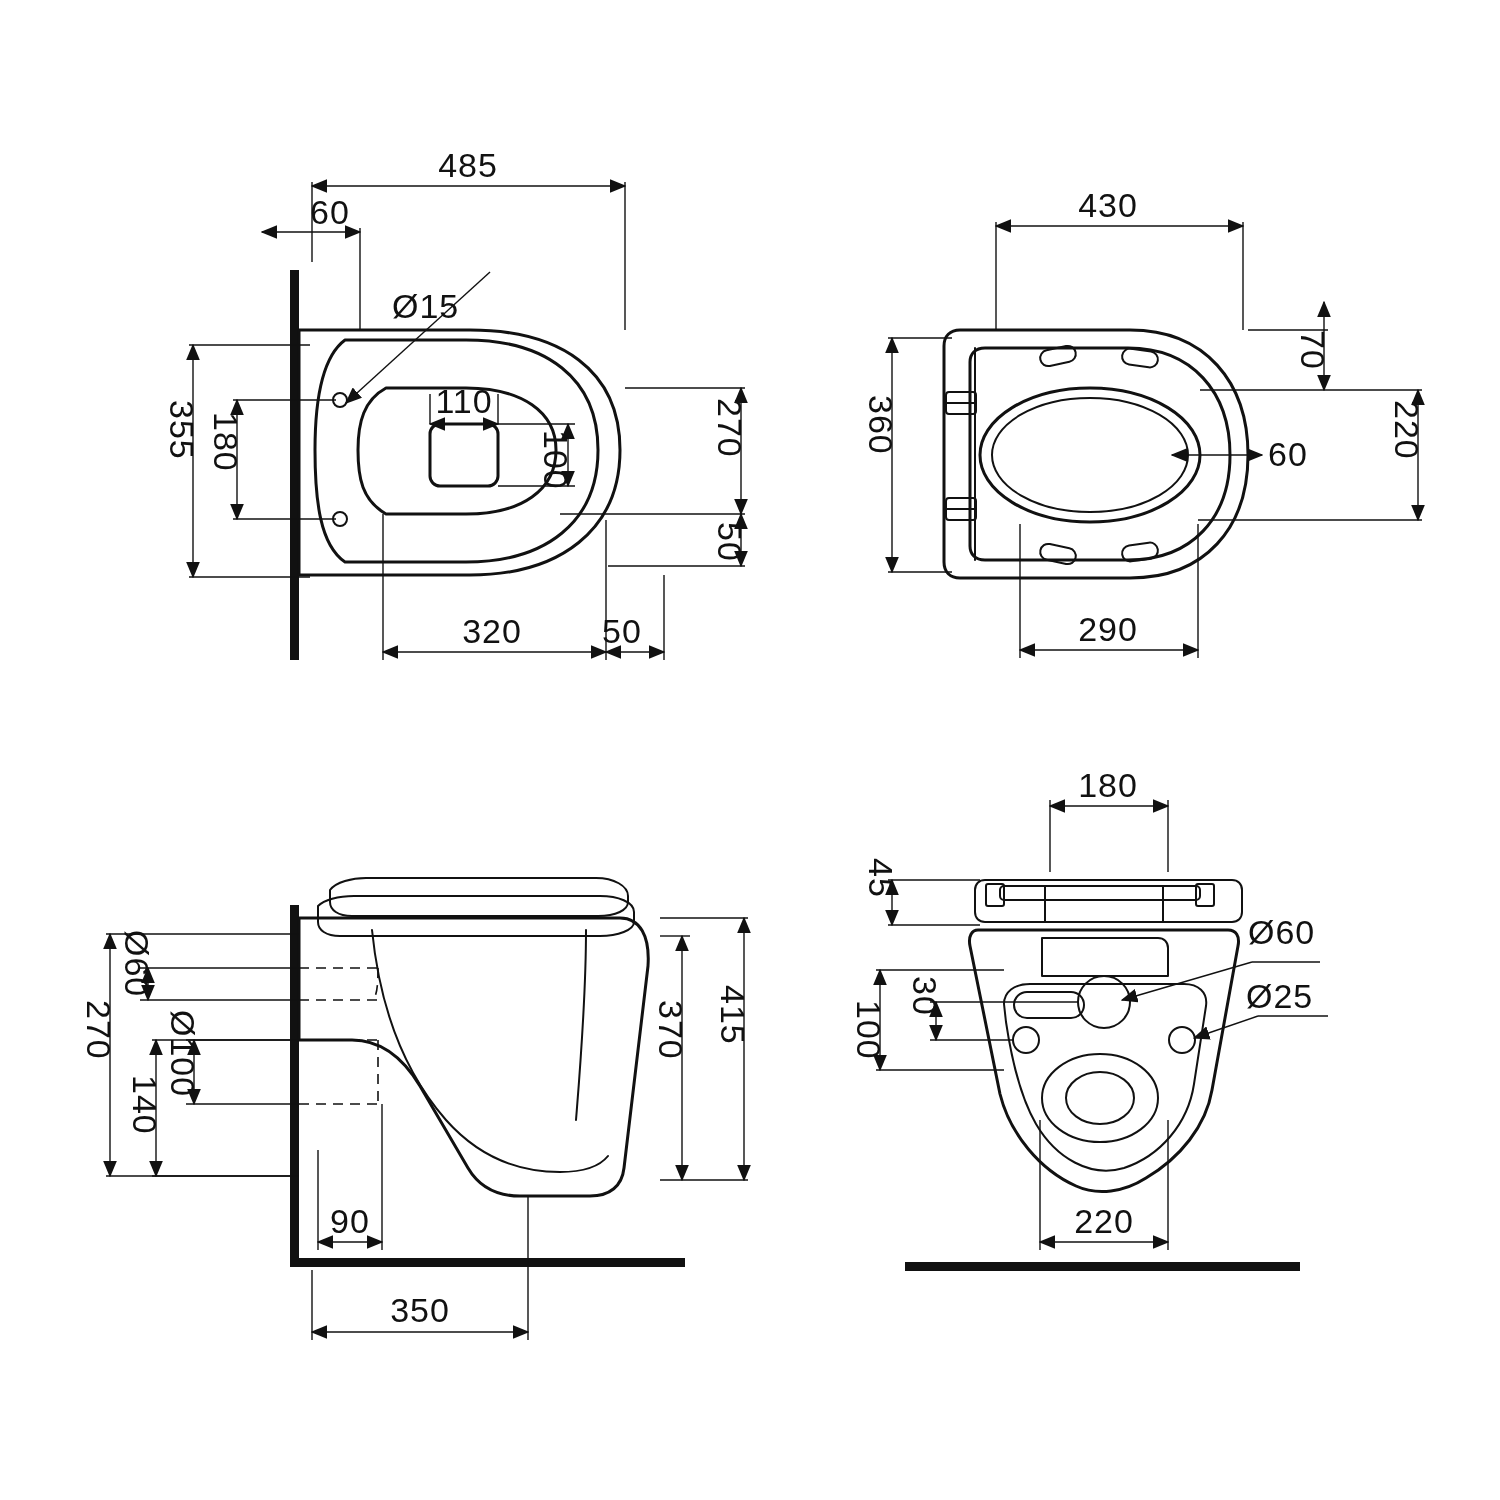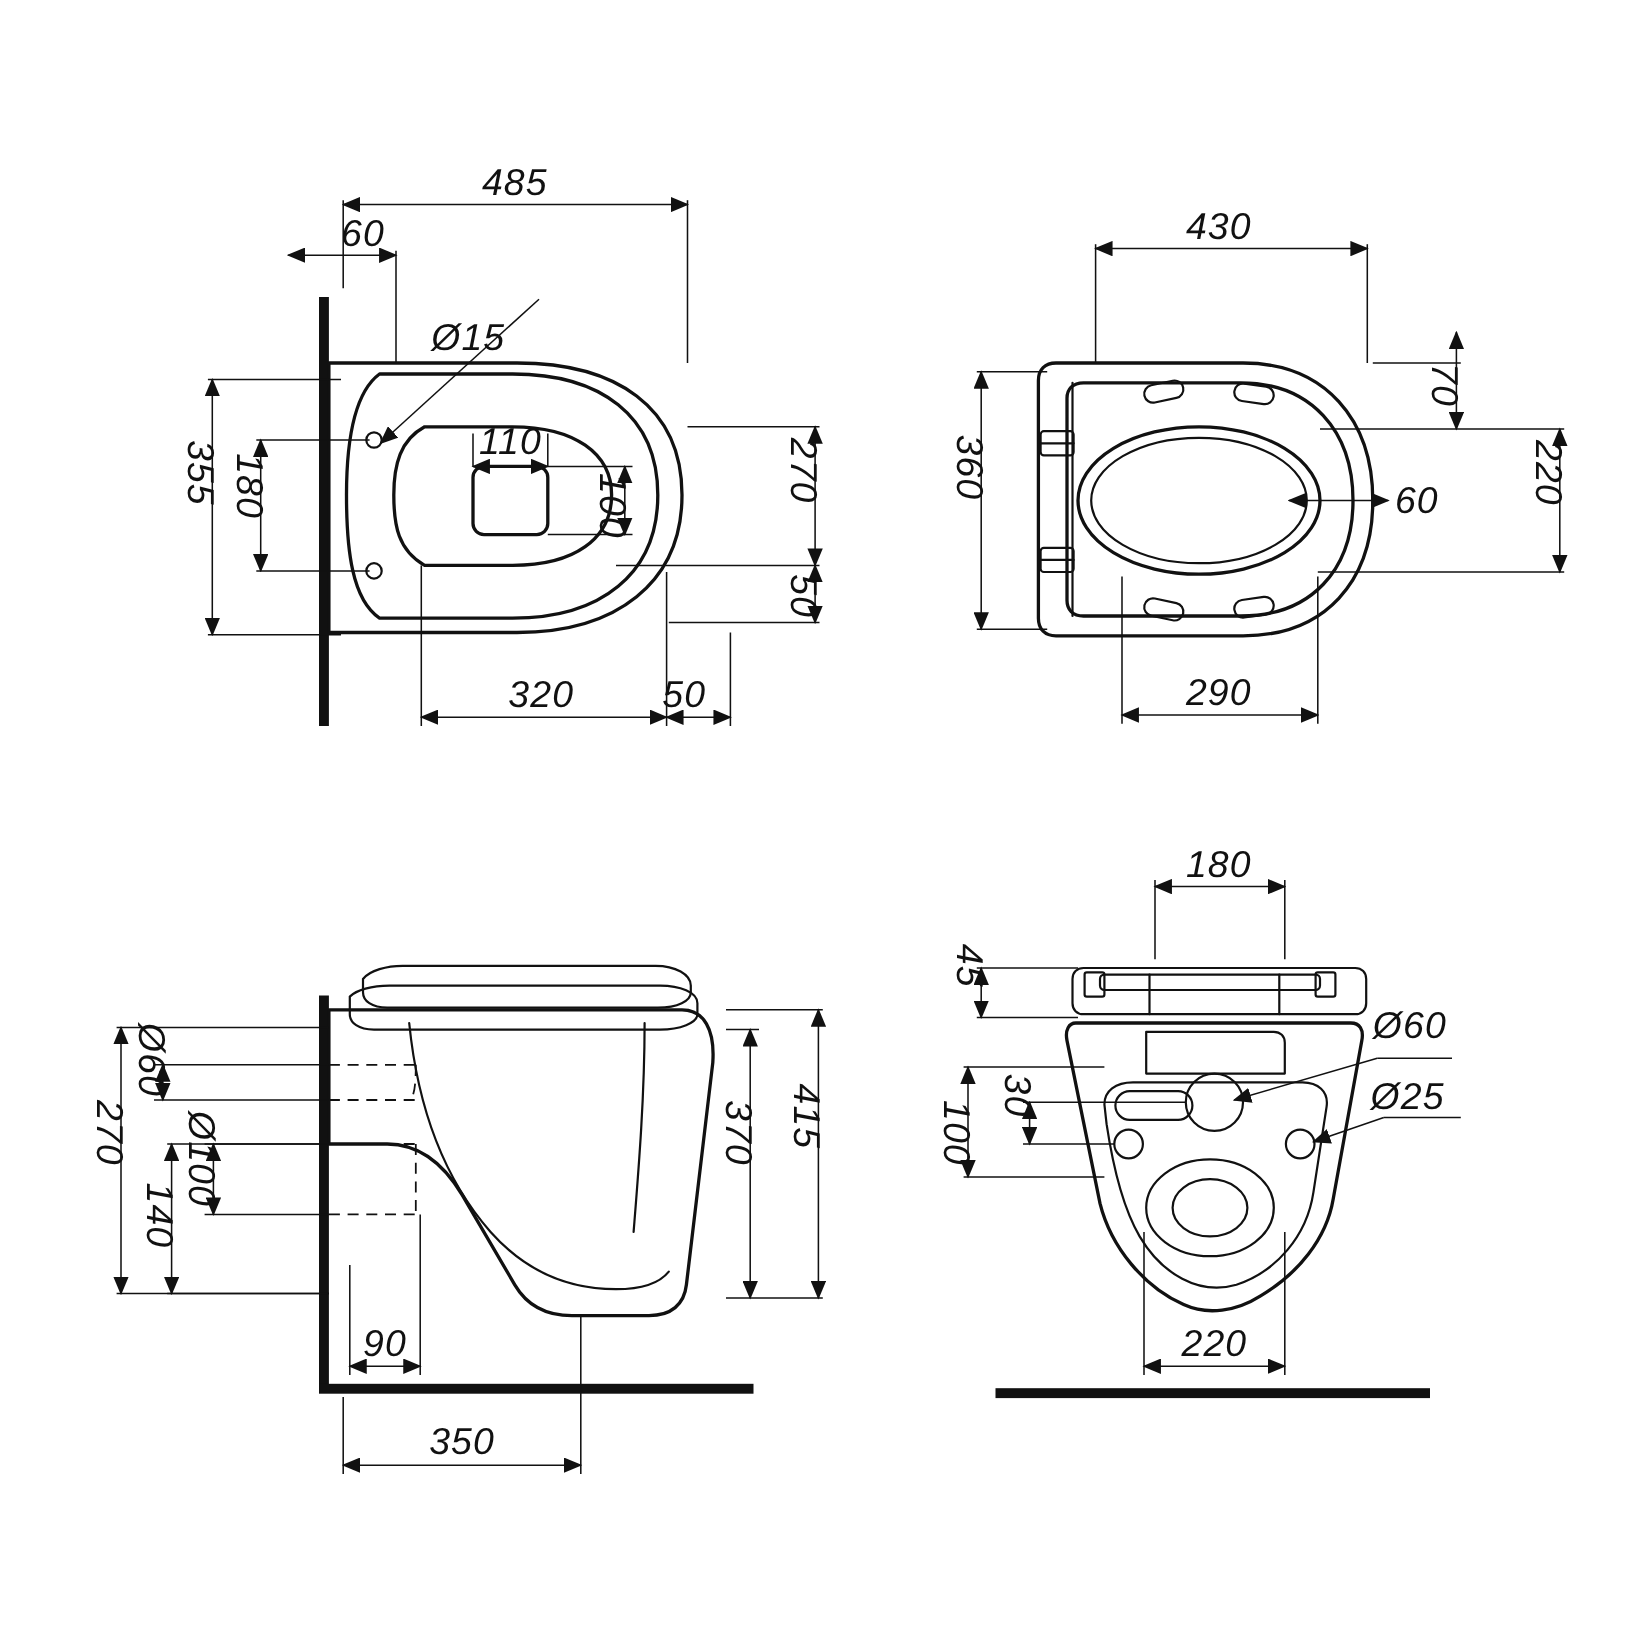--- a/index.html
+++ b/index.html
@@ -11,21 +11,20 @@
     width: 1500px;
     height: 1500px;
     font-family: "Liberation Sans", sans-serif;
     color: #1a1a1a;
     overflow: hidden;
   }
   #drawing-root {
     position: relative;
     width: 1500px;
     height: 1084px;
-    font-style: italic;
   }
   svg#technical-drawing {
     display: block;
     width: 1500px;
     height: 1500px;
   }
   .outline {
     fill: none;
     stroke: #111111;
     stroke-width: 3;

